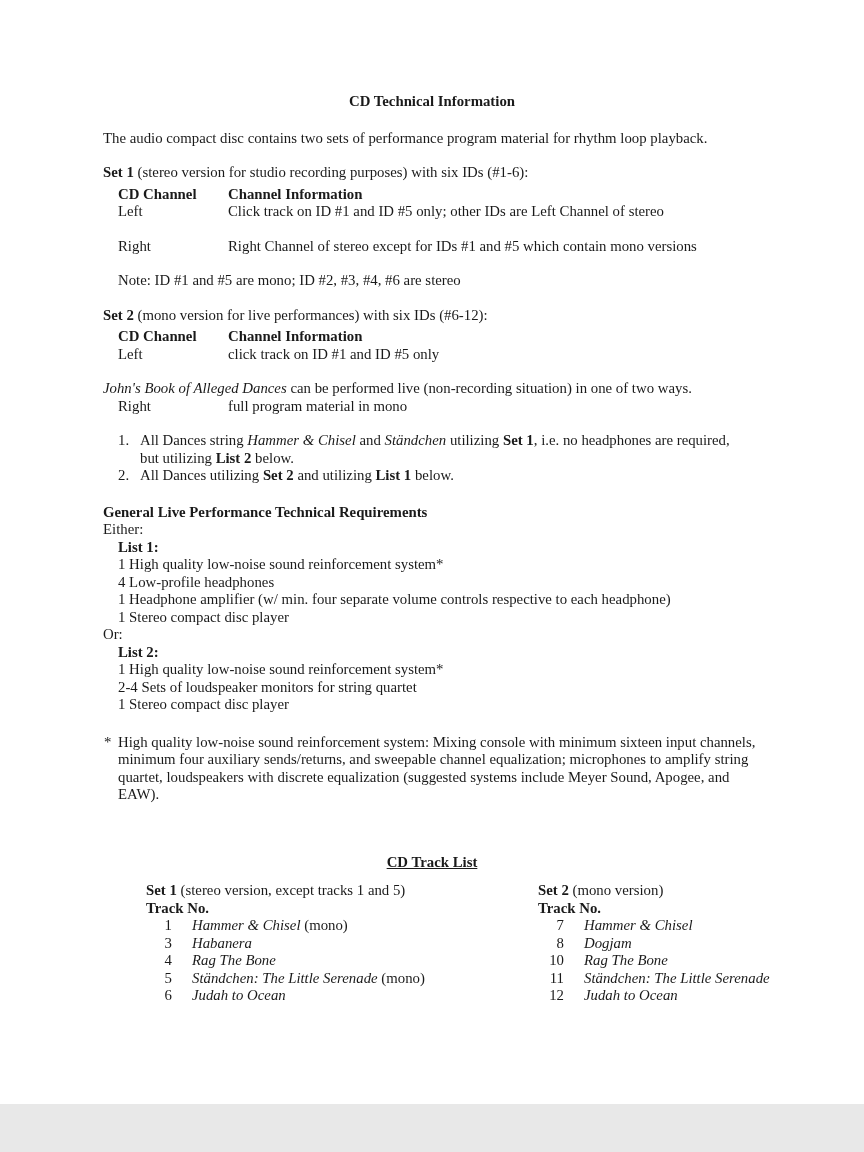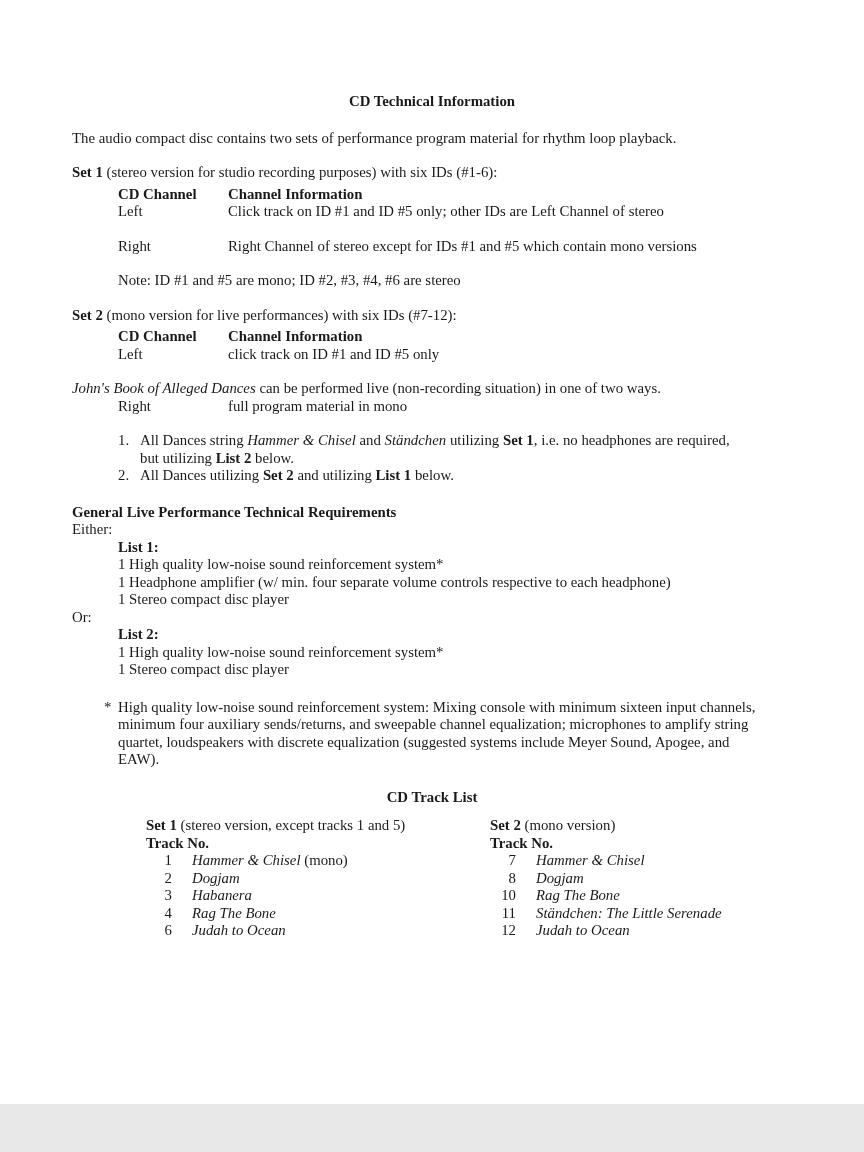--- a/index.html
+++ b/index.html
@@ -13,29 +13,29 @@
     color:#1a1a1a;
     box-sizing:border-box;
     padding-top:93px;
     overflow:hidden;
   }
   .p { margin:0; line-height:17.5px; white-space:nowrap; }
   .title { text-align:center; font-weight:bold; white-space:normal; }
   .bd { font-weight:bold; }
   .it { font-style:italic; }
   
-  .l0 { margin-left:72px; }
+  .l0 { margin-left:103px; }
   .l1 { margin-left:118px; }
   
   .mt4  { margin-top:4px; }
-  .mt11 { margin-top:11px; }
+  .mt11 { margin-top:11px;gap:48px; }
   .mt17 { margin-top:17px; }
   .mt19 { margin-top:19px; }
   .mt20 { margin-top:20px; }
-  .mt36 { margin-top:20px; }
+  .mt36 { margin-top:50px;text-decoration:underline; }
   
   .cell1 { display:inline-block; width:110px; }
   
   .li { margin-left:118px; position:relative; padding-left:22px; }
   .num { position:absolute; left:0; top:0; }
   .lline { display:block; white-space:nowrap; }
   
   .fn { margin-left:118px; position:relative; }
   .fnmark { position:absolute; left:-14px; top:0; line-height:17.5px; }
   
@@ -58,21 +58,21 @@
     <span class="cell1 bd">CD Channel</span><span class="bd">Channel Information</span>
   </div>
   <div class="p l1">
     <span class="cell1">Left</span><span>Click track on ID #1 and ID #5 only; other IDs are Left Channel of stereo</span>
   </div>
   <div class="p l1 mt17">
     <span class="cell1">Right</span><span>Right Channel of stereo except for IDs #1 and #5 which contain mono versions</span>
   </div>
   <div class="p l1 mt17">Note: ID #1 and #5 are mono; ID #2, #3, #4, #6 are stereo</div>
 
-  <div class="p l0 mt17"><span class="bd">Set 2</span><span> (mono version for live performances) with six IDs (#7-12):</span></div>
+  <div class="p l0 mt17"><span class="bd">Set 2</span><span> (mono version for live performances) with six IDs (#6-12):</span></div>
   <div class="p l1 mt4">
     <span class="cell1 bd">CD Channel</span><span class="bd">Channel Information</span>
   </div>
   <div class="p l1">
     <span class="cell1">Left</span><span>click track on ID #1 and ID #5 only</span>
   </div>
   <div class="p l0 mt17"><span class="it">John's Book of Alleged Dances</span><span> can be performed live (non-recording situation) in one of two ways.</span></div>
 
   <div class="p l1">
     <span class="cell1">Right</span><span>full program material in mono</span>
@@ -85,45 +85,47 @@
   </div>
   <div class="p li">
     <span class="num">2.</span>
     <span class="lline"><span>All Dances utilizing </span><span class="bd">Set 2</span><span> and utilizing </span><span class="bd">List 1</span><span> below.</span></span>
   </div>
 
   <div class="p l0 mt19 bd">General Live Performance Technical Requirements</div>
   <div class="p l0">Either:</div>
   <div class="p l1 bd">List 1:</div>
   <div class="p l1">1 High quality low-noise sound reinforcement system*</div>
+  <div class="p l1">4 Low-profile headphones</div>
   <div class="p l1">1 Headphone amplifier (w/ min. four separate volume controls respective to each headphone)</div>
   <div class="p l1">1 Stereo compact disc player</div>
   <div class="p l0">Or:</div>
   <div class="p l1 bd">List 2:</div>
   <div class="p l1">1 High quality low-noise sound reinforcement system*</div>
+  <div class="p l1">2-4 Sets of loudspeaker monitors for string quartet</div>
   <div class="p l1">1 Stereo compact disc player</div>
 
   <div class="fn mt20">
     <span class="fnmark">*</span>
     <div class="p">High quality low-noise sound reinforcement system: Mixing console with minimum sixteen input channels,</div>
     <div class="p">minimum four auxiliary sends/returns, and sweepable channel equalization; microphones to amplify string</div>
     <div class="p">quartet, loudspeakers with discrete equalization (suggested systems include Meyer Sound, Apogee, and</div>
     <div class="p">EAW).</div>
   </div>
 
   <div class="p title mt36">CD Track List</div>
 
   <div class="cols mt11">
     <div class="colL">
       <div class="p"><span class="bd">Set 1</span><span> (stereo version, except tracks 1 and 5)</span></div>
       <div class="p bd">Track No.</div>
       <div class="p"><span class="tno">1</span><span class="ttl"><span class="it">Hammer &amp; Chisel</span><span> (mono)</span></span></div>
-      <div class="p"><span class="tno">2</span><span class="ttl"><span class="it">Dogjam</span></span></div>
       <div class="p"><span class="tno">3</span><span class="ttl"><span class="it">Habanera</span></span></div>
       <div class="p"><span class="tno">4</span><span class="ttl"><span class="it">Rag The Bone</span></span></div>
+      <div class="p"><span class="tno">5</span><span class="ttl"><span class="it">Ständchen: The Little Serenade</span><span> (mono)</span></span></div>
       <div class="p"><span class="tno">6</span><span class="ttl"><span class="it">Judah to Ocean</span></span></div>
     </div>
     <div>
       <div class="p"><span class="bd">Set 2</span><span> (mono version)</span></div>
       <div class="p bd">Track No.</div>
       <div class="p"><span class="tno">7</span><span class="ttl"><span class="it">Hammer &amp; Chisel</span></span></div>
       <div class="p"><span class="tno">8</span><span class="ttl"><span class="it">Dogjam</span></span></div>
       <div class="p"><span class="tno">10</span><span class="ttl"><span class="it">Rag The Bone</span></span></div>
       <div class="p"><span class="tno">11</span><span class="ttl"><span class="it">Ständchen: The Little Serenade</span></span></div>
       <div class="p"><span class="tno">12</span><span class="ttl"><span class="it">Judah to Ocean</span></span></div>

